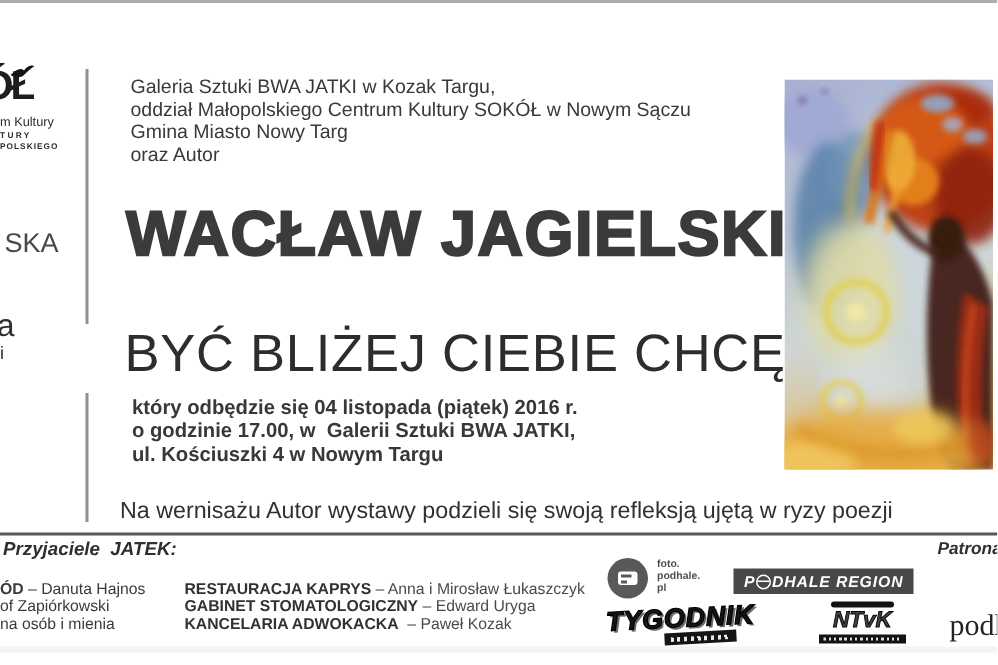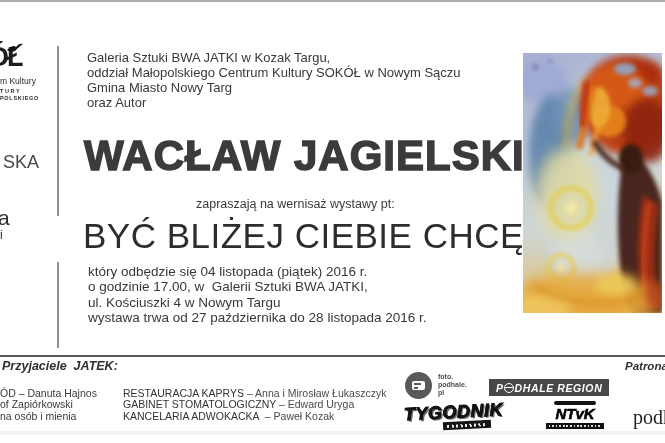--- a/index.html
+++ b/index.html
@@ -27,31 +27,31 @@
   .hline{top:355px;left:0;width:665px;height:1.5px;background:#59595b;}
 
   .org{left:87px;top:50px;font-size:13px;line-height:15px;color:#39393b;}
   .org span{display:block;white-space:pre;}
 
   .artist{left:84px;top:135px;font-size:42px;font-weight:bold;color:#3b3b3d;
           -webkit-text-stroke:1.5px #3b3b3d;letter-spacing:1px;line-height:1;white-space:nowrap;text-align:right;}
   .invite{left:196px;top:197px;font-size:12.5px;color:#3a3a3c;}
   .title{left:83px;top:218px;font-size:35px;color:#2d2d2f;letter-spacing:.5px;line-height:1;white-space:nowrap;text-align:center;}
 
-  .details{left:88px;top:264px;font-size:13.5px;line-height:15.3px;color:#38383a;}
+  .details{left:88px;top:264px;font-size:13.5px;line-height:15.3px;color:#38383a;font-weight:bold;}
   .details span{display:block;white-space:pre;}
   .note{left:80px;top:332px;font-size:15.5px;color:#313133;white-space:pre;}
 
   .friends-heading{left:2px;top:359px;font-size:12.5px;font-weight:bold;font-style:italic;color:#2f2f31;white-space:pre;}
   .friend-list{left:0;top:388px;font-size:10.5px;line-height:11.4px;color:#3a3a3c;}
   .friend-list div{white-space:pre;}
-  .friend-list .b{font-weight:normal;}
+  .friend-list .b{font-weight:bold;}
   .sponsor-list{left:123px;top:388px;font-size:10.5px;line-height:11.4px;color:#4a4a4c;}
   .sponsor-list div{white-space:pre;}
-  .sponsor-list .b{font-weight:normal;color:#323234;margin-top:17px;}
+  .sponsor-list .b{font-weight:bold;color:#323234;margin-top:17px;}
 
   .patrona{left:625px;top:360px;font-size:11.5px;font-weight:bold;font-style:italic;color:#2f2f31;white-space:nowrap;}
 
   
   .foto-circle{left:405px;top:372px;width:27px;height:27px;border-radius:50%;background:#59595b;}
   .foto-flag{position:absolute;left:7px;top:9px;width:13px;height:9px;background:#fff;border-radius:2px;}
   .foto-flag::before{content:"";position:absolute;left:2px;top:2px;width:7px;height:2px;background:#59595b;}
   .foto-flag::after{content:"";position:absolute;left:2px;top:5.5px;width:4px;height:2px;background:#59595b;}
   .foto-text{left:438px;top:373px;font-size:7px;font-weight:bold;line-height:8.2px;color:#4e4e50;}
   .foto-text span{display:block;}
@@ -65,21 +65,21 @@
   
   .tygodnik{left:404px;top:402px;transform:rotate(-3deg);font-size:18px;font-weight:bold;font-style:italic;
             color:#151517;letter-spacing:.5px;-webkit-text-stroke:.8px #000;text-shadow:1.5px 1.5px 0 #6a6a6a;white-space:nowrap;}
   .tyg-badge{left:443px;top:421px;width:48px;height:8px;background:#151517;transform:rotate(-3deg);}
   .tyg-badge::after{content:"";position:absolute;left:4px;top:2.5px;right:4px;height:3px;
             background:repeating-linear-gradient(90deg,#fff 0 2px,rgba(255,255,255,0) 2px 4.5px);opacity:.9;}
 
   
   .ntvk{left:546px;top:401px;width:58px;text-align:center;}
   .ntvk-top{width:42px;height:3.5px;background:#121214;border-radius:2px;margin:0 auto;}
-  .ntvk-letters{font-size:15px;font-weight:bold;font-style:italic;color:#000000;letter-spacing:0;line-height:18px;-webkit-text-stroke:.6px #000;}
+  .ntvk-letters{font-size:15px;font-weight:bold;font-style:italic;color:#404040;letter-spacing:0;line-height:18px;-webkit-text-stroke:.6px #000;}
   .ntvk-bottom{width:58px;height:6.5px;background:#121214;position:relative;}
   .ntvk-bottom::after{content:"";position:absolute;left:3px;top:2px;right:3px;height:2.5px;
             background:repeating-linear-gradient(90deg,#fff 0 1.5px,rgba(255,255,255,0) 1.5px 3.5px);opacity:.85;}
 
   .podh{left:633px;top:406px;font-family:"Liberation Serif",serif;font-size:20px;color:#242426;white-space:nowrap;}
 
   .painting{left:523px;top:53px;width:139px;height:260px;}
 </style>
 </head>
 <body>
@@ -103,30 +103,29 @@
   <div class="abs vline vline2"></div>
 
   <div class="abs org">
     <span>Galeria Sztuki BWA JATKI w Kozak Targu,</span>
     <span>oddział Małopolskiego Centrum Kultury SOKÓŁ w Nowym Sączu</span>
     <span>Gmina Miasto Nowy Targ</span>
     <span>oraz Autor</span>
   </div>
 
   <div class="abs artist">WACŁAW JAGIELSKI</div>
-  <div class="abs invite">zapraszają na wernisaż wystawy pt:</div>
   <div class="abs title">BYĆ BLIŻEJ CIEBIE CHCĘ</div>
 
   <div class="abs details">
     <span>który odbędzie się 04 listopada (piątek) 2016 r.</span>
     <span>o godzinie 17.00, w  Galerii Sztuki BWA JATKI,</span>
     <span>ul. Kościuszki 4 w Nowym Targu</span>
-    <span>wystawa trwa od 27 października do 28 listopada 2016 r.</span>
-  </div>
-
+  </div>
+
+  <div class="abs note">Na wernisażu Autor wystawy podzieli się swoją refleksją ujętą w ryzy poezji</div>
 
   <div class="abs hline"></div>
 
   <div class="abs friends-heading">Przyjaciele  JATEK:</div>
   <div class="abs friend-list">
     <div><span class="b">ÓD</span><span> – Danuta Hajnos</span></div>
     <div><span class="b"></span><span>of Zapiórkowski</span></div>
     <div><span class="b"></span><span>na osób i mienia</span></div>
   </div>
 

